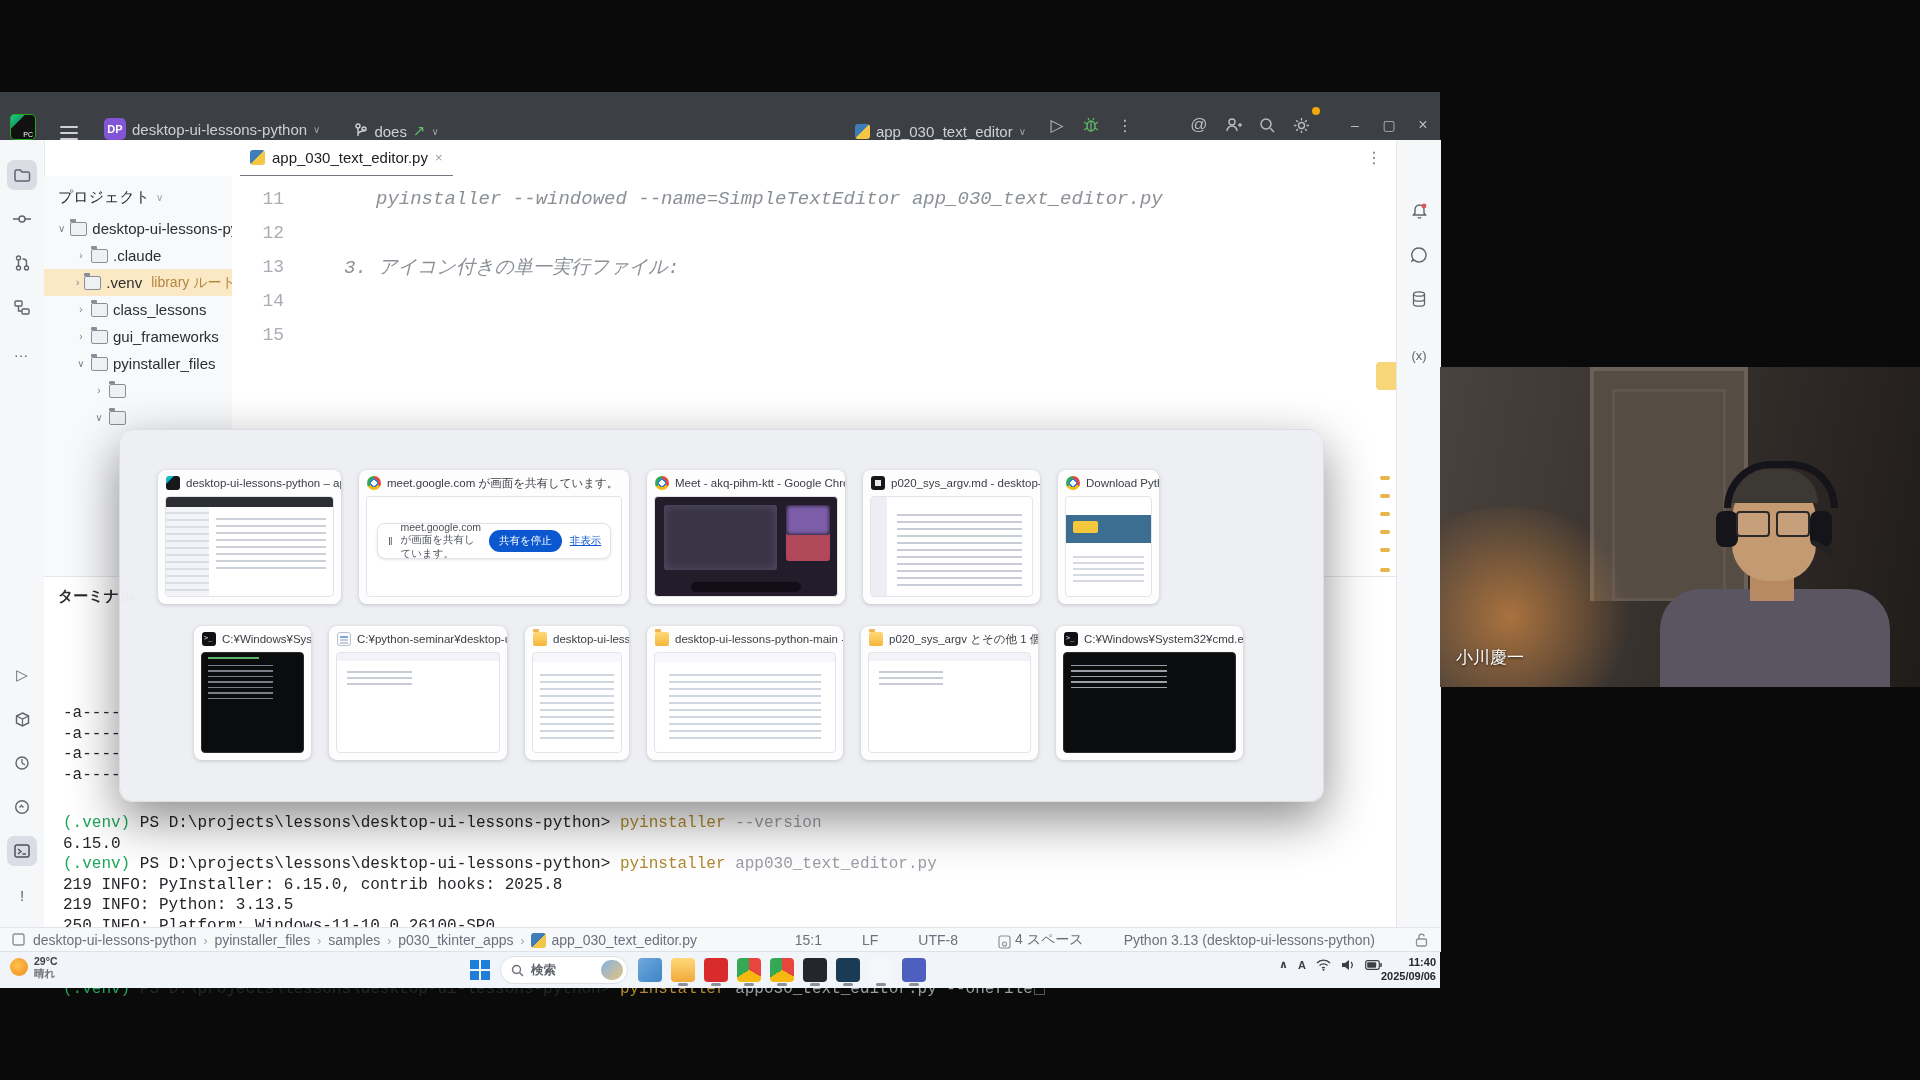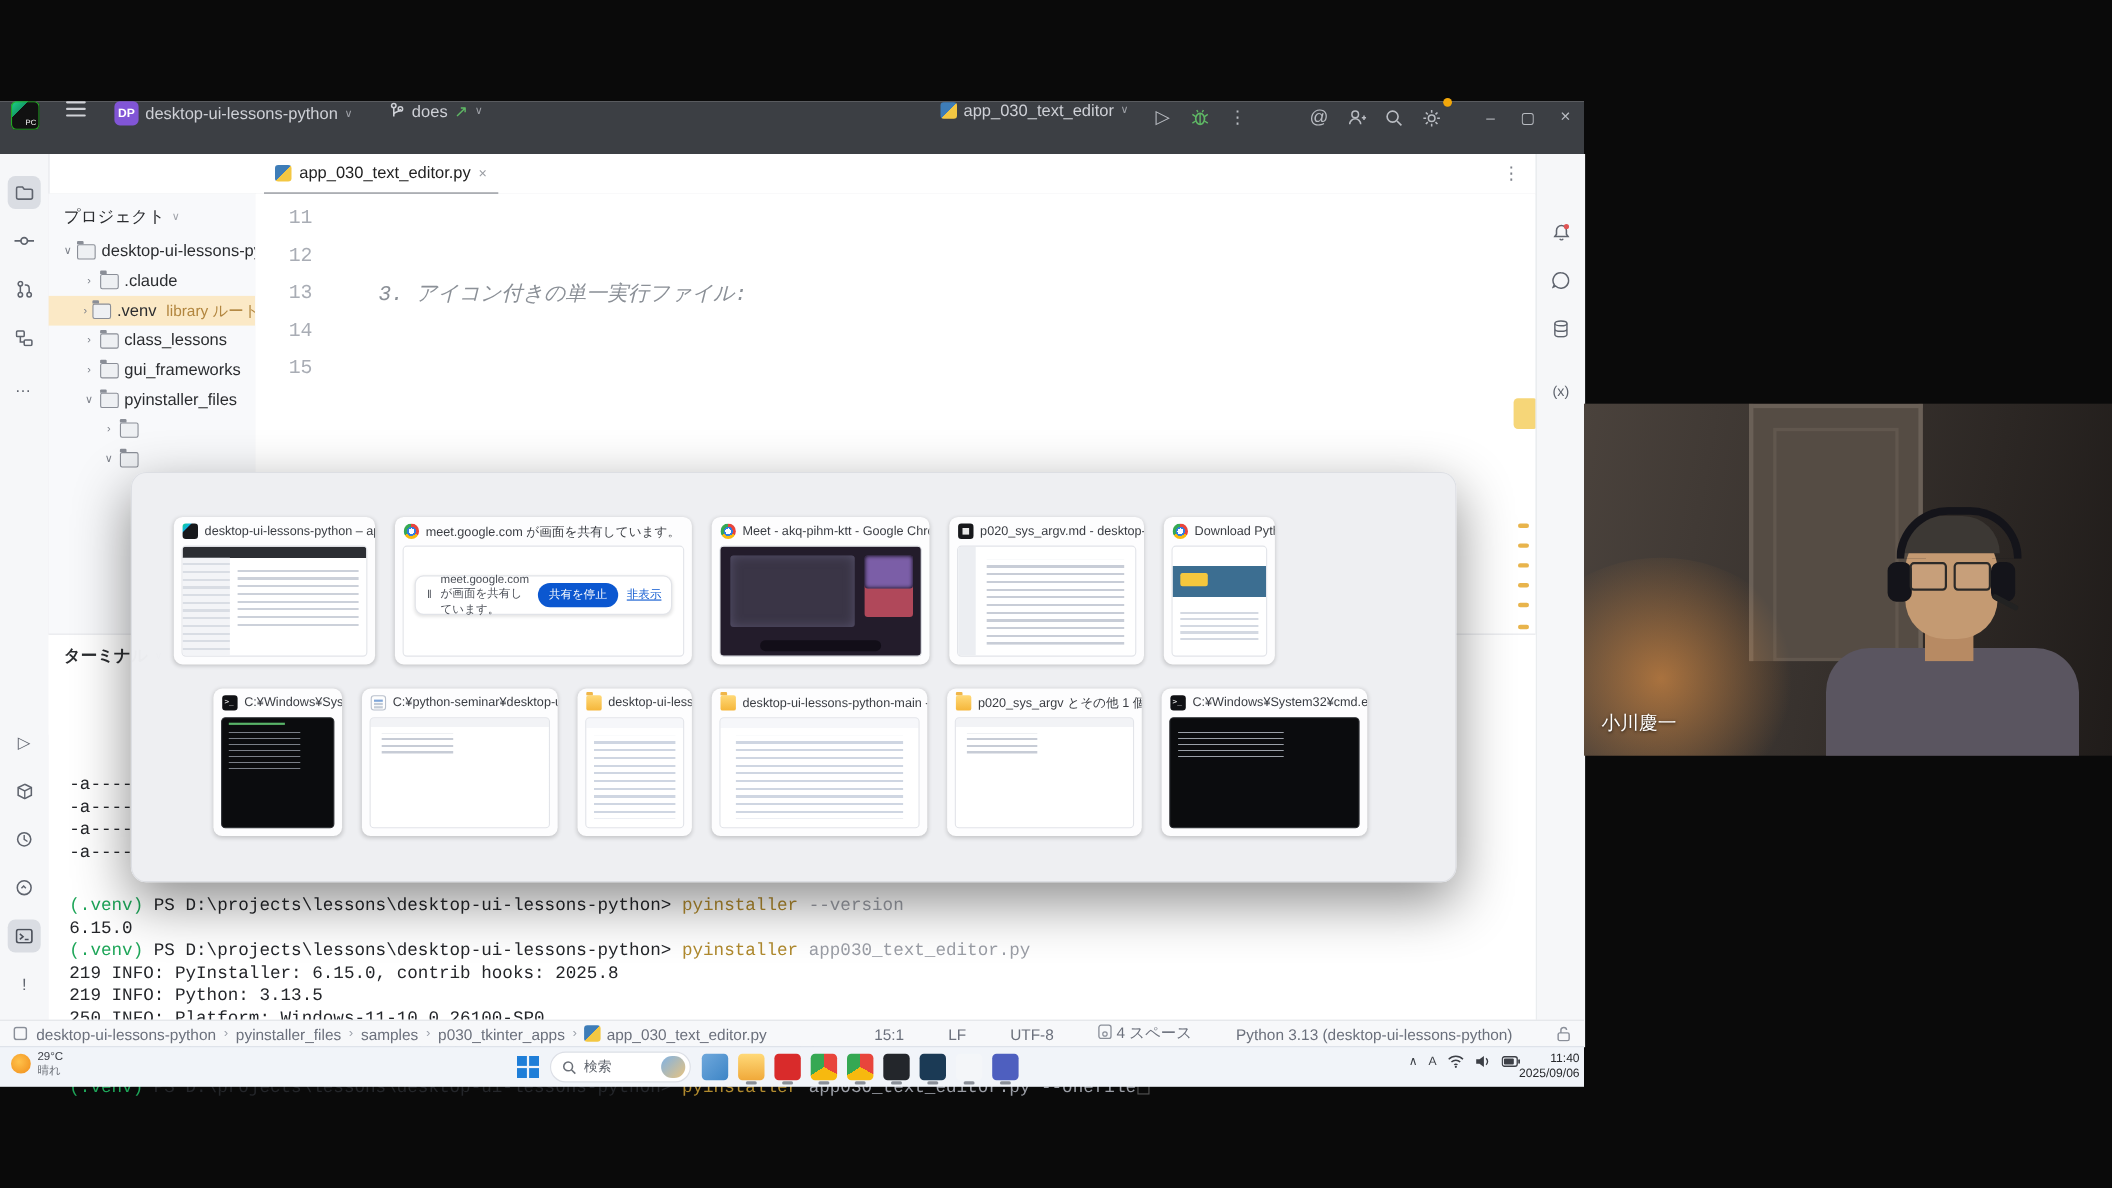--- a/index.html
+++ b/index.html
@@ -1,19 +1,19 @@
 <!DOCTYPE html>
 <html><head>
 <meta charset="utf-8">
 <style>
   html,body{margin:0;padding:0;background:#000;}
   #stage{position:relative;width:1920px;height:1080px;background:#0a0a0a;overflow:hidden;
          font-family:"Liberation Sans","DejaVu Sans",sans-serif;}
   .abs{position:absolute;}
-  .row{display:flex;align-items:flex-start;}
+  .row{display:flex;align-items:flex-end;}
   .mono{font-family:Liberation Mono, monospace;}
 
   
   #share{left:0;top:92px;width:1440px;height:895px;background:#fff;}
 
   
   #pc-header{left:0;top:0;width:1440px;height:48px;background:#3c3f44;color:#d6d8dd;}
   .hdr-item{display:flex;align-items:center;gap:6px;font-size:15px;color:#ced0d6;}
   #pc-logo{width:26px;height:26px;border-radius:5px;margin-left:10px;
      background:linear-gradient(135deg,#1bd68a 0%,#159e6b 30%,#111 31%);box-shadow:inset 0 0 0 1px #2a2;position:relative;}
@@ -134,21 +134,21 @@
      repeating-linear-gradient(transparent 0 4px,#c7ccd6 4px 6px);}
 
   
   #statusbar{left:0;top:835px;width:1440px;height:24px;background:#f7f8fa;border-top:1px solid #e2e4e8;
      display:flex;align-items:center;font-size:14px;color:#6b707c;padding:0 12px;box-sizing:border-box;}
   .bc-sep{margin:0 7px;color:#9ba0aa;font-size:12px;}
   #sb-right{margin-left:auto;display:flex;align-items:center;gap:40px;}
   .sb-item{white-space:nowrap;}
 
   
-  #taskbar{left:0;top:859px;width:1440px;height:36px;background:#f1f4f9;border-top:1px solid #dde1e8;}
+  #taskbar{left:0;top:859px;width:1440px;height:36px;background:#f1f4f9;border-top:1px solid #dde1e8;font-weight:bold;}
   #tb-weather{position:absolute;left:10px;top:3px;display:flex;gap:6px;align-items:center;}
   .sun{width:18px;height:18px;border-radius:50%;background:radial-gradient(circle at 40% 40%,#ffc24b,#f08c1a);}
   .wtxt{font-size:10.5px;color:#3c3f46;line-height:12px;}
   #tb-center{position:absolute;left:470px;top:4px;display:flex;align-items:center;gap:10px;}
   .winlogo{width:20px;height:20px;display:grid;grid-template-columns:9px 9px;grid-template-rows:9px 9px;gap:1.5px;}
   .winlogo div{background:#1f7ed8;}
   #searchpill{display:flex;align-items:center;gap:7px;background:#fff;border:1px solid #dcdfe6;border-radius:14px;
       height:26px;padding:0 4px 0 10px;font-size:12.5px;color:#5d626b;width:112px;}
   .pillimg{margin-left:auto;width:22px;height:20px;border-radius:10px;background:linear-gradient(135deg,#7fb2e5,#e8c37f);}
   .tbico{width:24px;height:24px;border-radius:4px;position:relative;}
@@ -362,20 +362,21 @@
             <span class="tfolder"></span>
             <span></span>
           </div>
         </div>
     </div>
 
     <div id="editor" class="abs mono">
       <div id="elines" style="padding-top:6px">
           <div class="eline">
             <span class="egut">11</span>
+            <span class="etext">pyinstaller --windowed --name=SimpleTextEditor app_030_text_editor.py</span>
           </div>
           <div class="eline">
             <span class="egut">12</span>
             <span class="etext"></span>
           </div>
           <div class="eline">
             <span class="egut">13</span>
             <span class="etext jp">3. アイコン付きの単一実行ファイル:</span>
           </div>
           <div class="eline">

